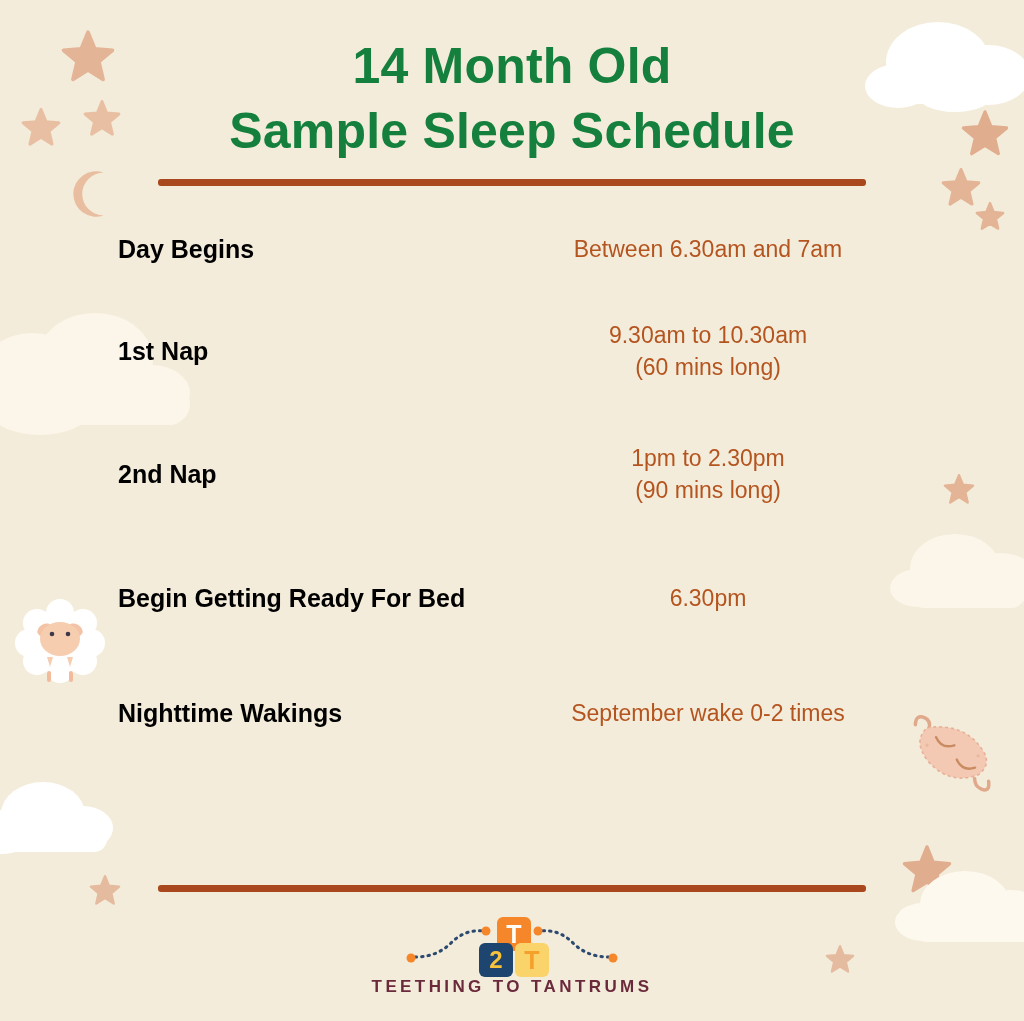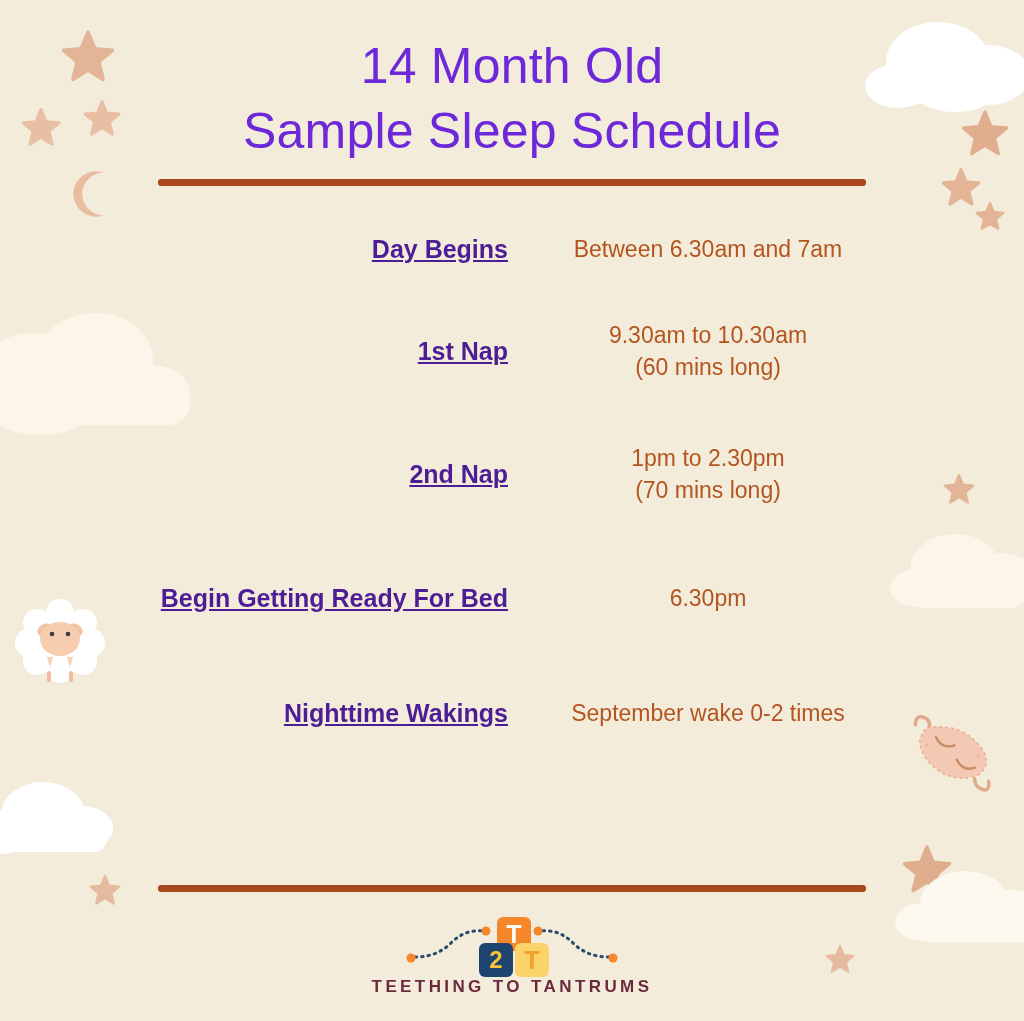--- a/index.html
+++ b/index.html
@@ -39,22 +39,22 @@
   }
 
   .title-block {
     position: absolute;
     top: 34px;
     left: 0;
     width: 100%;
     text-align: center;
   }
   .title-line {
-    color: #6d28d9;
-    font-weight: normal;
+    color: #15803d;
+    font-weight: bold;
     font-size: 50px;
     line-height: 65px;
     letter-spacing: 0.2px;
   }
 
   .rule {
     position: absolute;
     left: 158px;
     width: 708px;
     height: 7px;
@@ -71,26 +71,25 @@
     width: 790px;
     border-collapse: collapse;
     table-layout: fixed;
   }
   table.schedule td {
     vertical-align: middle;
     padding: 0;
   }
   .col-label {
     width: 390px;
-    text-align: right;
-    color: #4c1d95;
+    text-align: left;
+    color: #000000;
     font-weight: bold;
     font-size: 25px;
     line-height: 33px;
-    text-decoration: underline;
   }
   .col-value {
     width: 400px;
     text-align: center;
     color: #b4541f;
     font-weight: normal;
     font-size: 23px;
     line-height: 32px;
   }
   .col-value .sub { display: block; }
@@ -302,21 +301,21 @@
           <td class="col-label">1st Nap</td>
           <td class="col-value">
             <span>9.30am to 10.30am</span>
             <span class="sub">(60 mins long)</span>
           </td>
         </tr>
         <tr class="r3">
           <td class="col-label">2nd Nap</td>
           <td class="col-value">
             <span>1pm to 2.30pm</span>
-            <span class="sub">(70 mins long)</span>
+            <span class="sub">(90 mins long)</span>
           </td>
         </tr>
         <tr class="r4">
           <td class="col-label">Begin Getting Ready For Bed</td>
           <td class="col-value">
             <span>6.30pm</span>
           </td>
         </tr>
         <tr class="r6">
           <td class="col-label">Nighttime Wakings</td>

